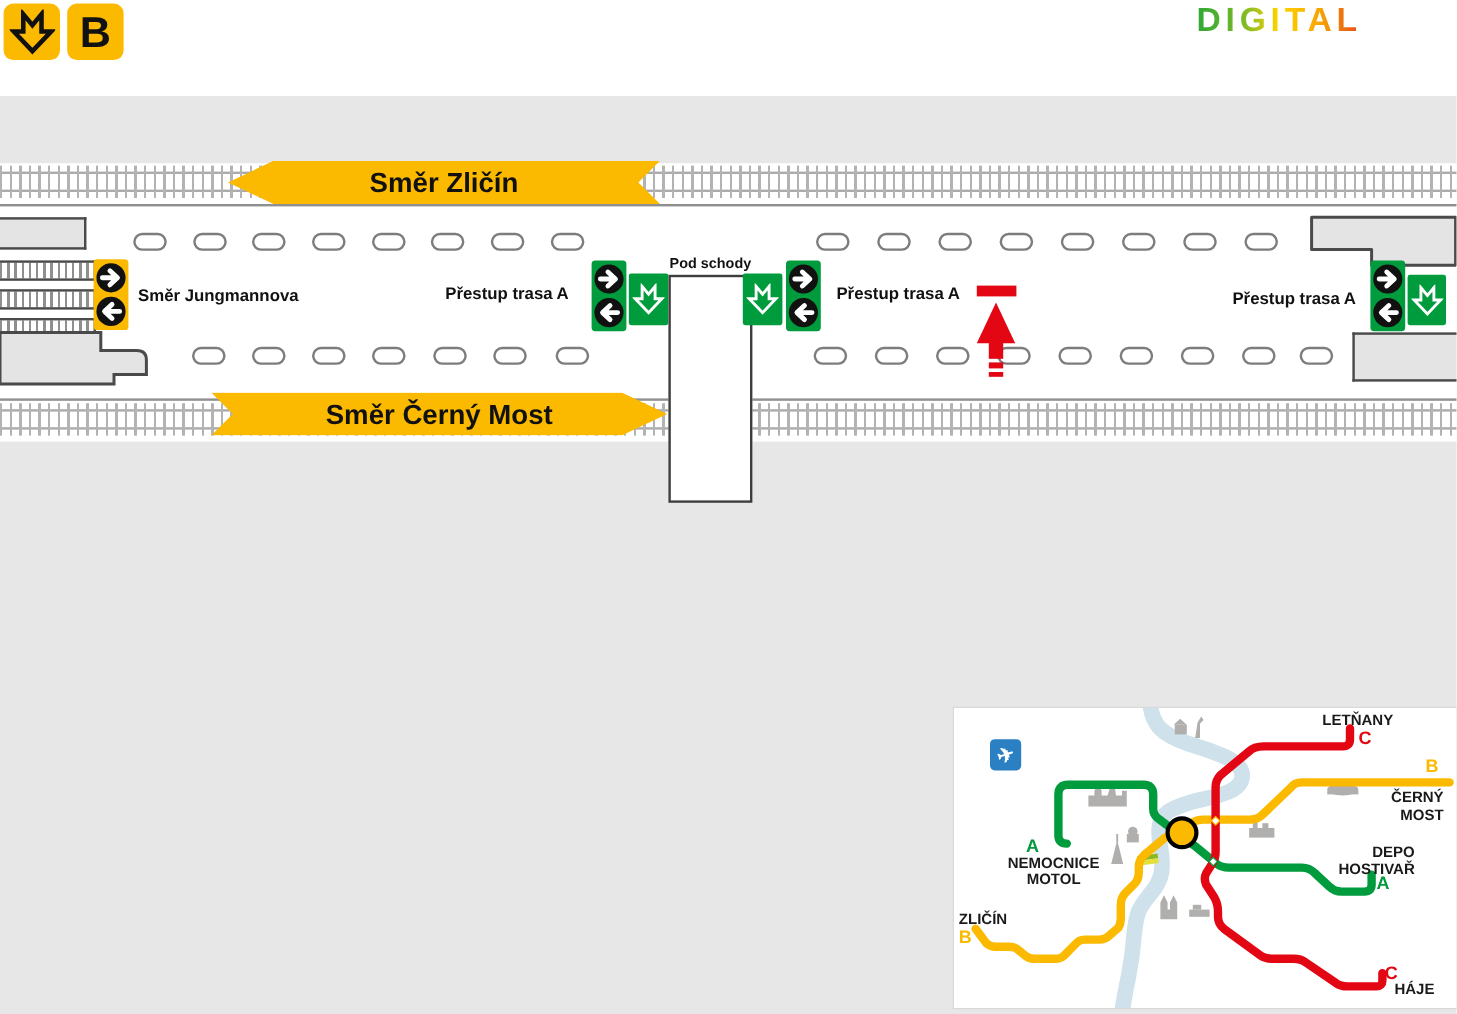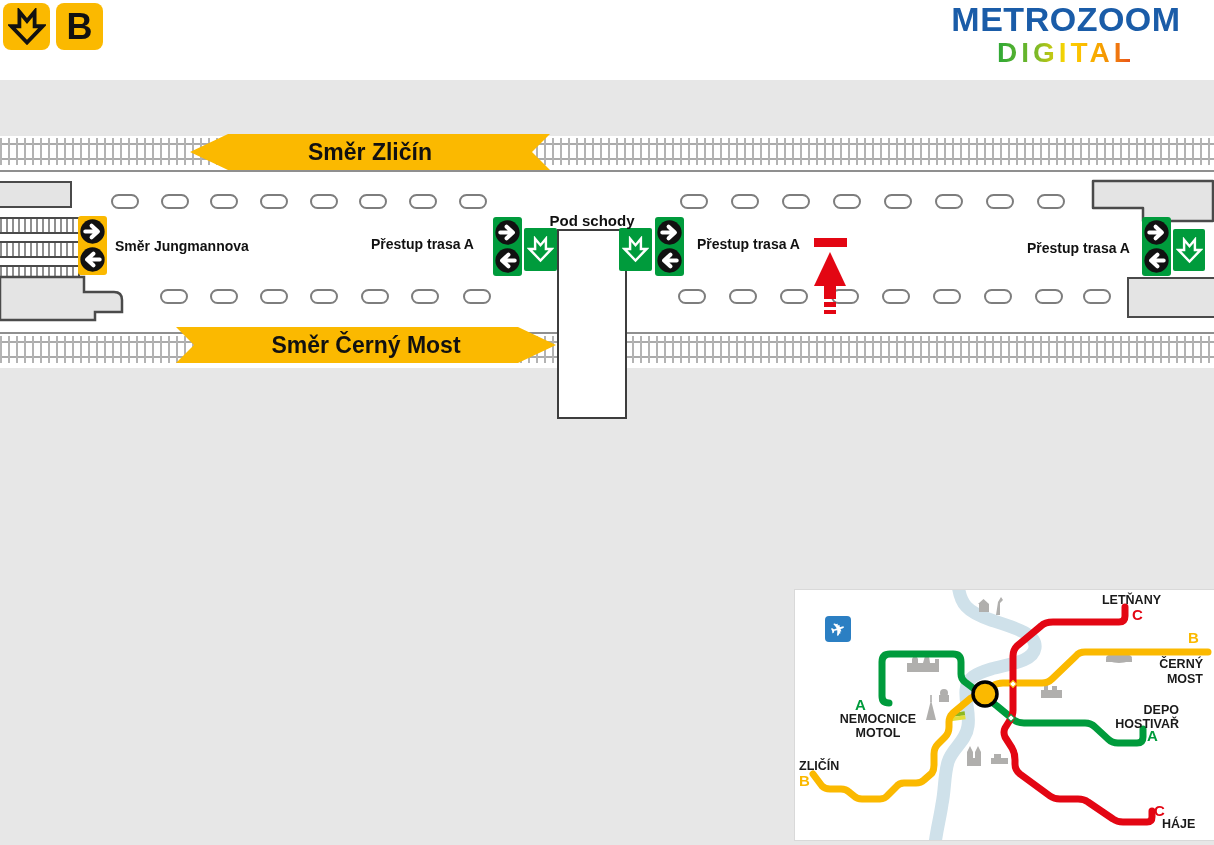--- a/index.html
+++ b/index.html
@@ -34,40 +34,39 @@
   .struct{background:#E4E4E4;border:2px solid #4A4A4A;box-sizing:border-box;}
   .esc{left:0;width:80px;height:17px;border:2px solid #4A4A4A;border-left:none;box-sizing:border-box;
     background:repeating-linear-gradient(90deg,#8F8F8F 0 2px,#fff 2px 6px);}
   .bench{position:absolute;width:28px;height:15px;border:2px solid #7D7D7D;border-radius:8px;background:#fff;box-sizing:border-box;}
   .sign-col{position:absolute;width:29px;height:59px;border-radius:3px;display:flex;flex-direction:column;align-items:center;justify-content:space-evenly;}
   .sign-yellow{background:#FBB900;}
   .sign-green{background:#009B3C;}
   .sign-metro{position:absolute;border-radius:2px;background:#009B3C;display:flex;align-items:center;justify-content:center;}
   .stairwell{left:557px;top:229px;width:70px;height:190px;background:#fff;border:2px solid #3D3D3D;box-sizing:border-box;}
   .plabel{position:absolute;font-size:14px;font-weight:bold;white-space:nowrap;}
-  .plabel-small{font-size:15px;}
+  .plabel-small{font-size:12px;}
   
   .minimap{left:795px;top:590px;width:419px;height:250px;background:#fff;box-shadow:0 0 0 1px #D9D9D9;}
   .minimap svg{font-family:"Liberation Sans",sans-serif;font-weight:bold;}
   .st-name{font-size:12.5px;fill:#1a1a1a;}
   .st-line{font-size:15px;}
 </style>
 </head>
 <body>
 
 <div class="screen">
 
   <div class="logo-sq logo-metro abs">
     <svg width="38" height="38" viewBox="0 0 100 100">
       <path d="M30,10 L50,34 L70,10 L70,48 L91,48 L50,91 L9,48 L30,48 Z" fill="none" stroke="#111" stroke-width="10" stroke-linejoin="miter"></path>
     </svg>
   </div>
   <div class="logo-sq logo-line abs">B</div>
   <div class="brand abs">
-    <div class="brand-name">METROZOOM</div>
     <div class="brand-sub">DIGITAL</div>
   </div>
 
   <div class="gray-band abs" style="left:0;top:80px;width:1214px;height:56px;"></div>
   <div class="gray-band abs" style="left:0;top:368px;width:1214px;height:477px;"></div>
 
   <div class="track abs" style="top:138px;"></div>
   <div class="track abs" style="top:336px;"></div>
   <div class="edge-line abs" style="top:170px;"></div>
   <div class="edge-line abs" style="top:332px;"></div>

